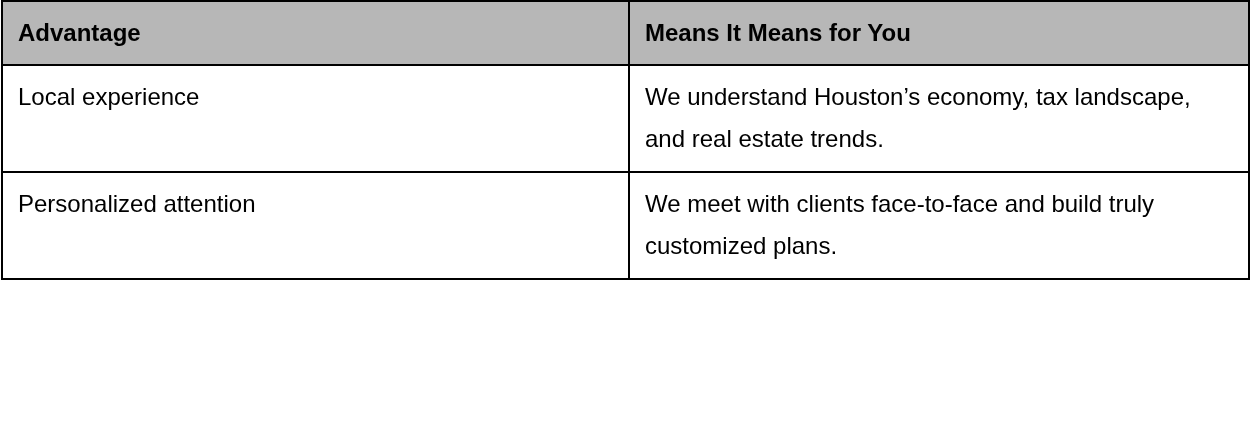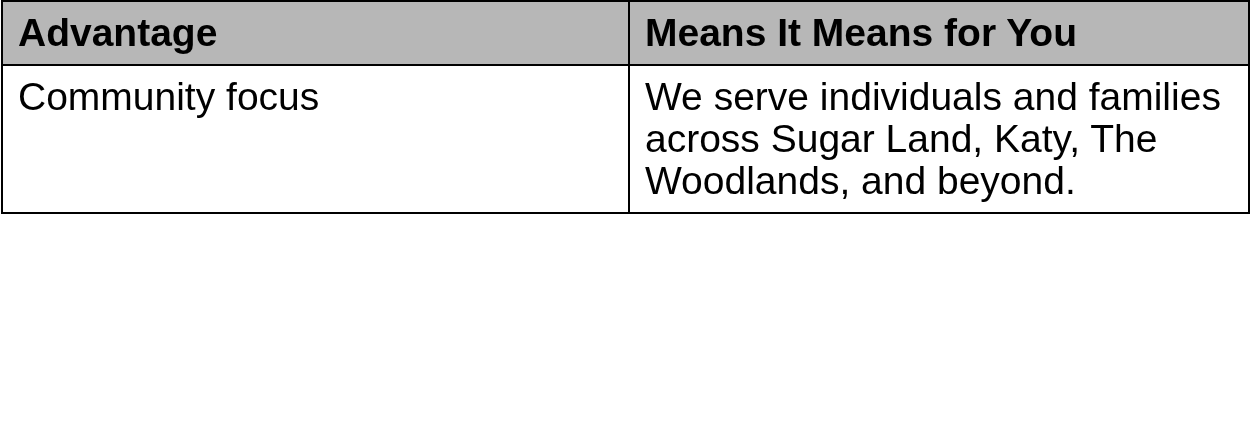--- a/index.html
+++ b/index.html
@@ -24,21 +24,21 @@
     width: 1247px;
     border-collapse: collapse;
     table-layout: fixed;
     color: #000000;
   }
   table.advantages th,
   table.advantages td {
     border: 2px solid #000000;
     vertical-align: top;
     text-align: left;
-    font-size: 39px;
+    font-size: 24px;
     line-height: 42px;
     padding: 10px 12px 10px 15px;
     overflow: hidden;
   }
   table.advantages th {
     background: #b7b7b7;
     font-weight: bold;
     height: 37px; 
   }
   table.advantages td {
@@ -59,19 +59,23 @@
       <col class="col-left">
       <col class="col-right">
     </colgroup>
     <thead>
       <tr>
         <th>Advantage</th>
         <th>Means It Means for You</th>
       </tr>
     </thead>
     <tbody>
-      <tr class="row-tall">
-        <td>Community focus</td>
-        <td>We serve individuals and families across Sugar Land, Katy, The Woodlands, and beyond.</td>
+      <tr class="row-std">
+        <td>Local experience</td>
+        <td>We understand Houston’s economy, tax landscape, and real estate trends.</td>
+      </tr>
+      <tr class="row-std">
+        <td>Personalized attention</td>
+        <td>We meet with clients face-to-face and build truly customized plans.</td>
       </tr>
     </tbody>
   </table>
 </div>
 
 </body></html>

